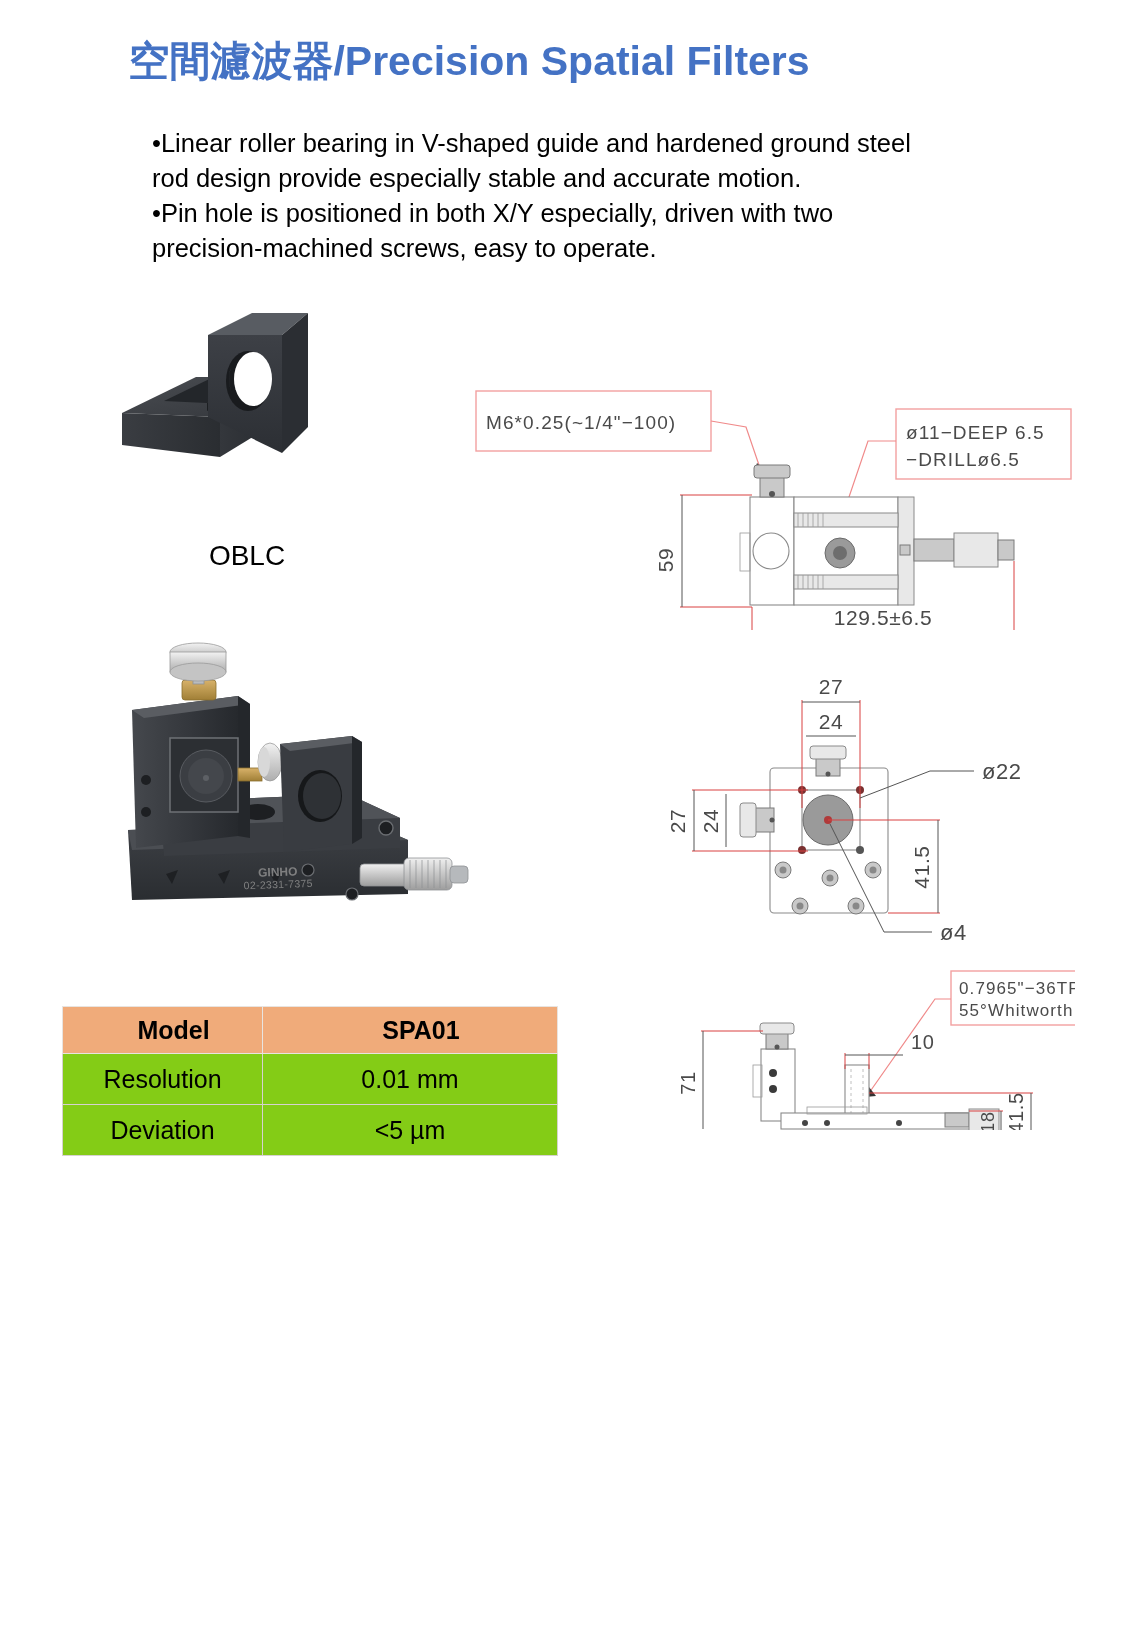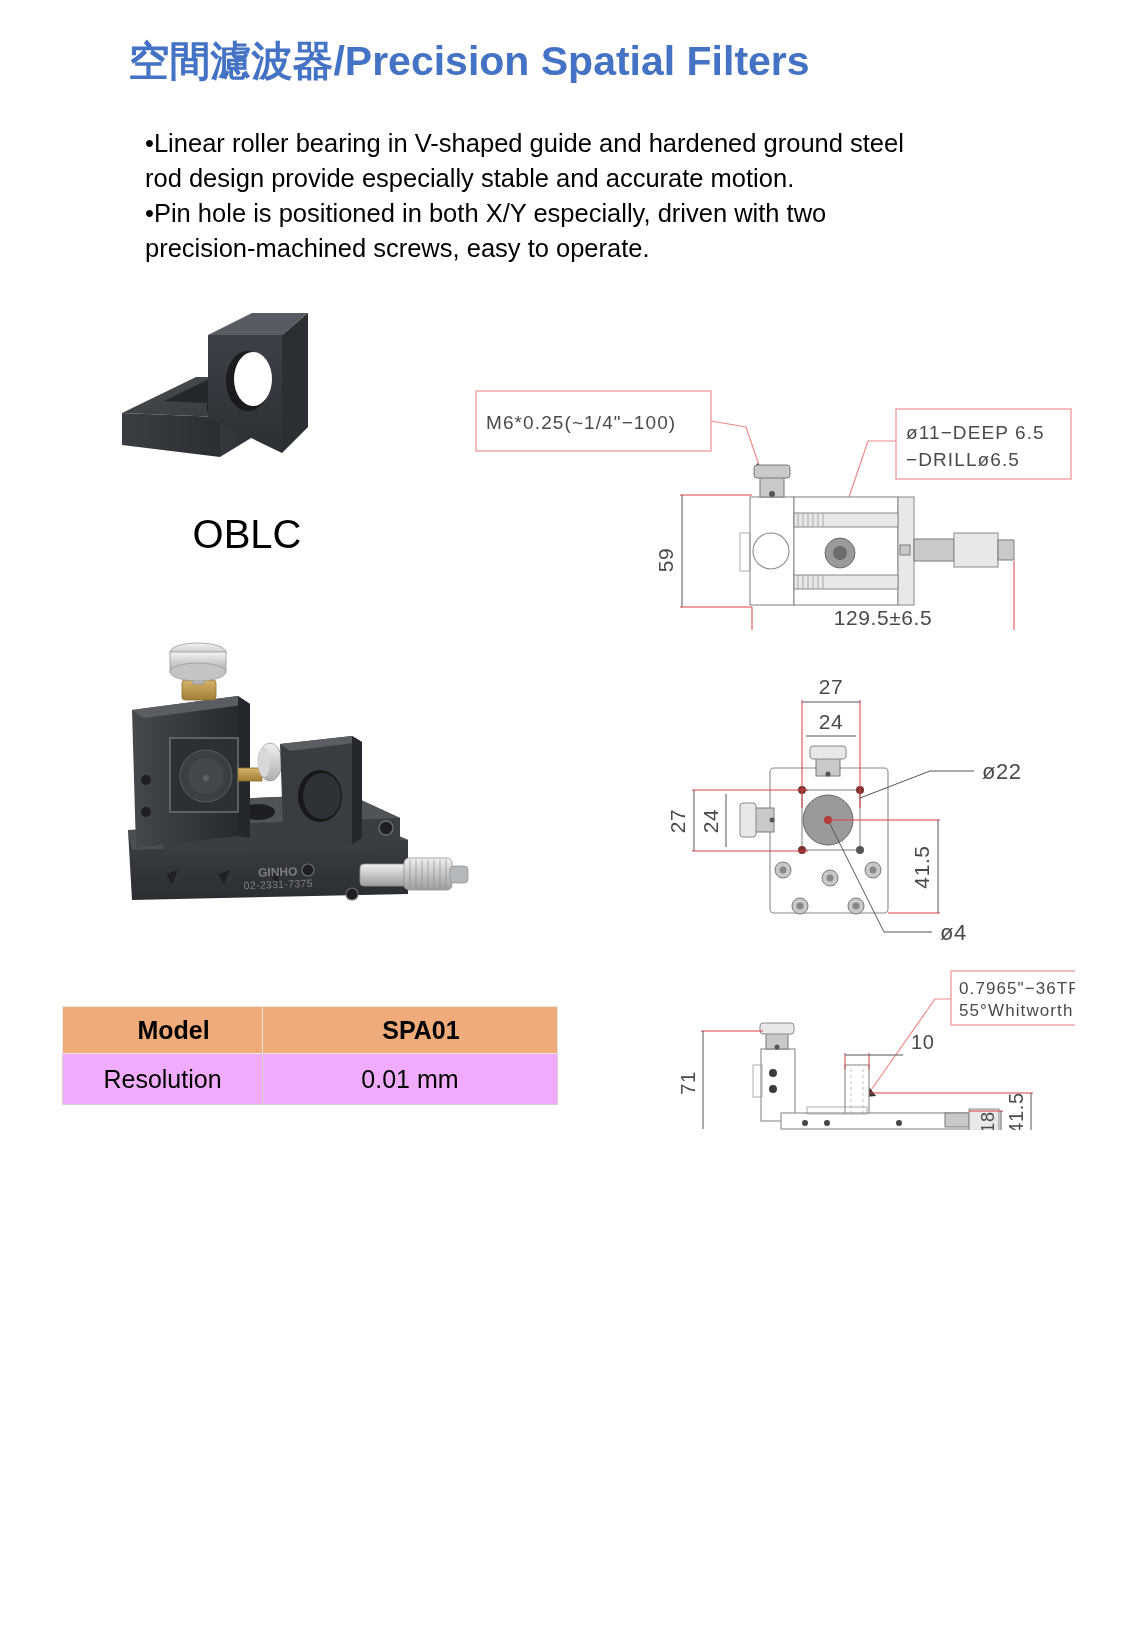--- a/index.html
+++ b/index.html
@@ -28,43 +28,43 @@
     color: #4472c4;
     letter-spacing: 0px;
     white-space: nowrap;
   }
   #title .cjk { font-family: "DejaVu Sans", sans-serif; }
 
   
   #bullets {
     position: absolute;
     top: 126px;
-    left: 145px;
+    left: 152px;
     width: 790px;
     font-size: 25.5px;
     line-height: 35px;
     color: #000000;
   }
   #bullets p { margin: 0; }
 
   
   #oblc-photo {
     position: absolute;
     left: 112px;
     top: 305px;
     width: 240px;
     height: 195px;
   }
   #oblc-caption {
     position: absolute;
     left: 112px;
-    top: 512px;
+    top: 540px;
     width: 270px;
     text-align: center;
-    font-size: 40px;
+    font-size: 28px;
     color: #000;
   }
 
   
   #stage-photo {
     position: absolute;
     left: 108px;
     top: 612px;
     width: 370px;
     height: 300px;
@@ -132,21 +132,21 @@
     padding: 0;
   }
   #spec-table .hdr td {
     background: #f0ab7a;
     font-weight: bold;
     height: 46px;
     border-color: #e8e4e0;
     padding-left: 22px;
   }
   #spec-table .bodyrow td {
-    background: #f0abfc;
+    background: #84cc16;
     height: 50px;
   }
   #spec-table col.c1 { width: 200px; }
   #spec-table col.c2 { width: 295px; }
 </style>
 </head>
 <body>
 
 <div id="title">
   <span class="cjk">空間濾波器</span><span>/</span><span>Precision Spatial Filters</span>
@@ -460,14 +460,18 @@
     </colgroup>
   <tbody>
     <tr class="hdr">
       <td>Model</td>
       <td>SPA01</td>
     </tr>
     <tr class="bodyrow">
       <td>Resolution</td>
       <td>0.01 mm</td>
     </tr>
+    <tr class="bodyrow">
+      <td>Deviation</td>
+      <td>&lt;5 µm</td>
+    </tr>
   </tbody>
 </table>
 
 </body></html>

